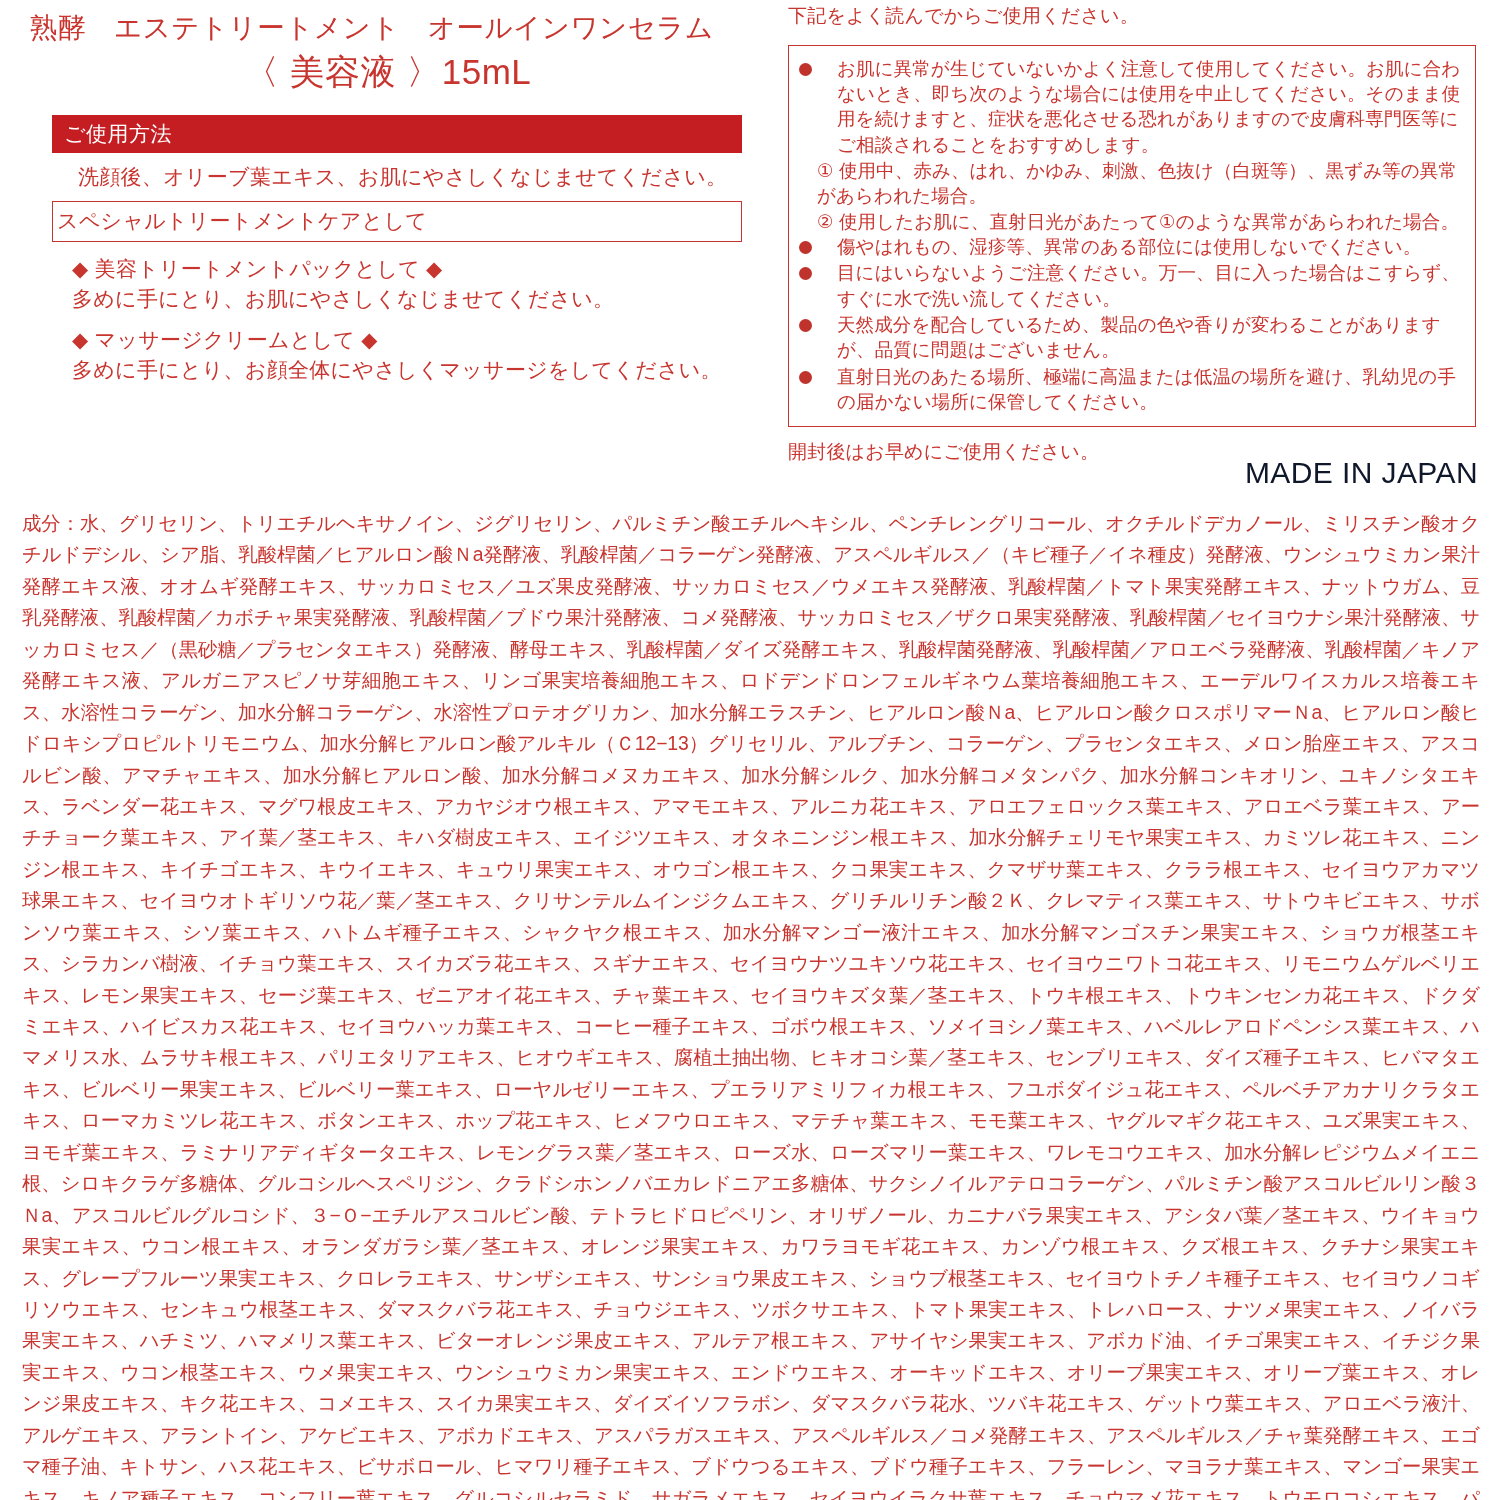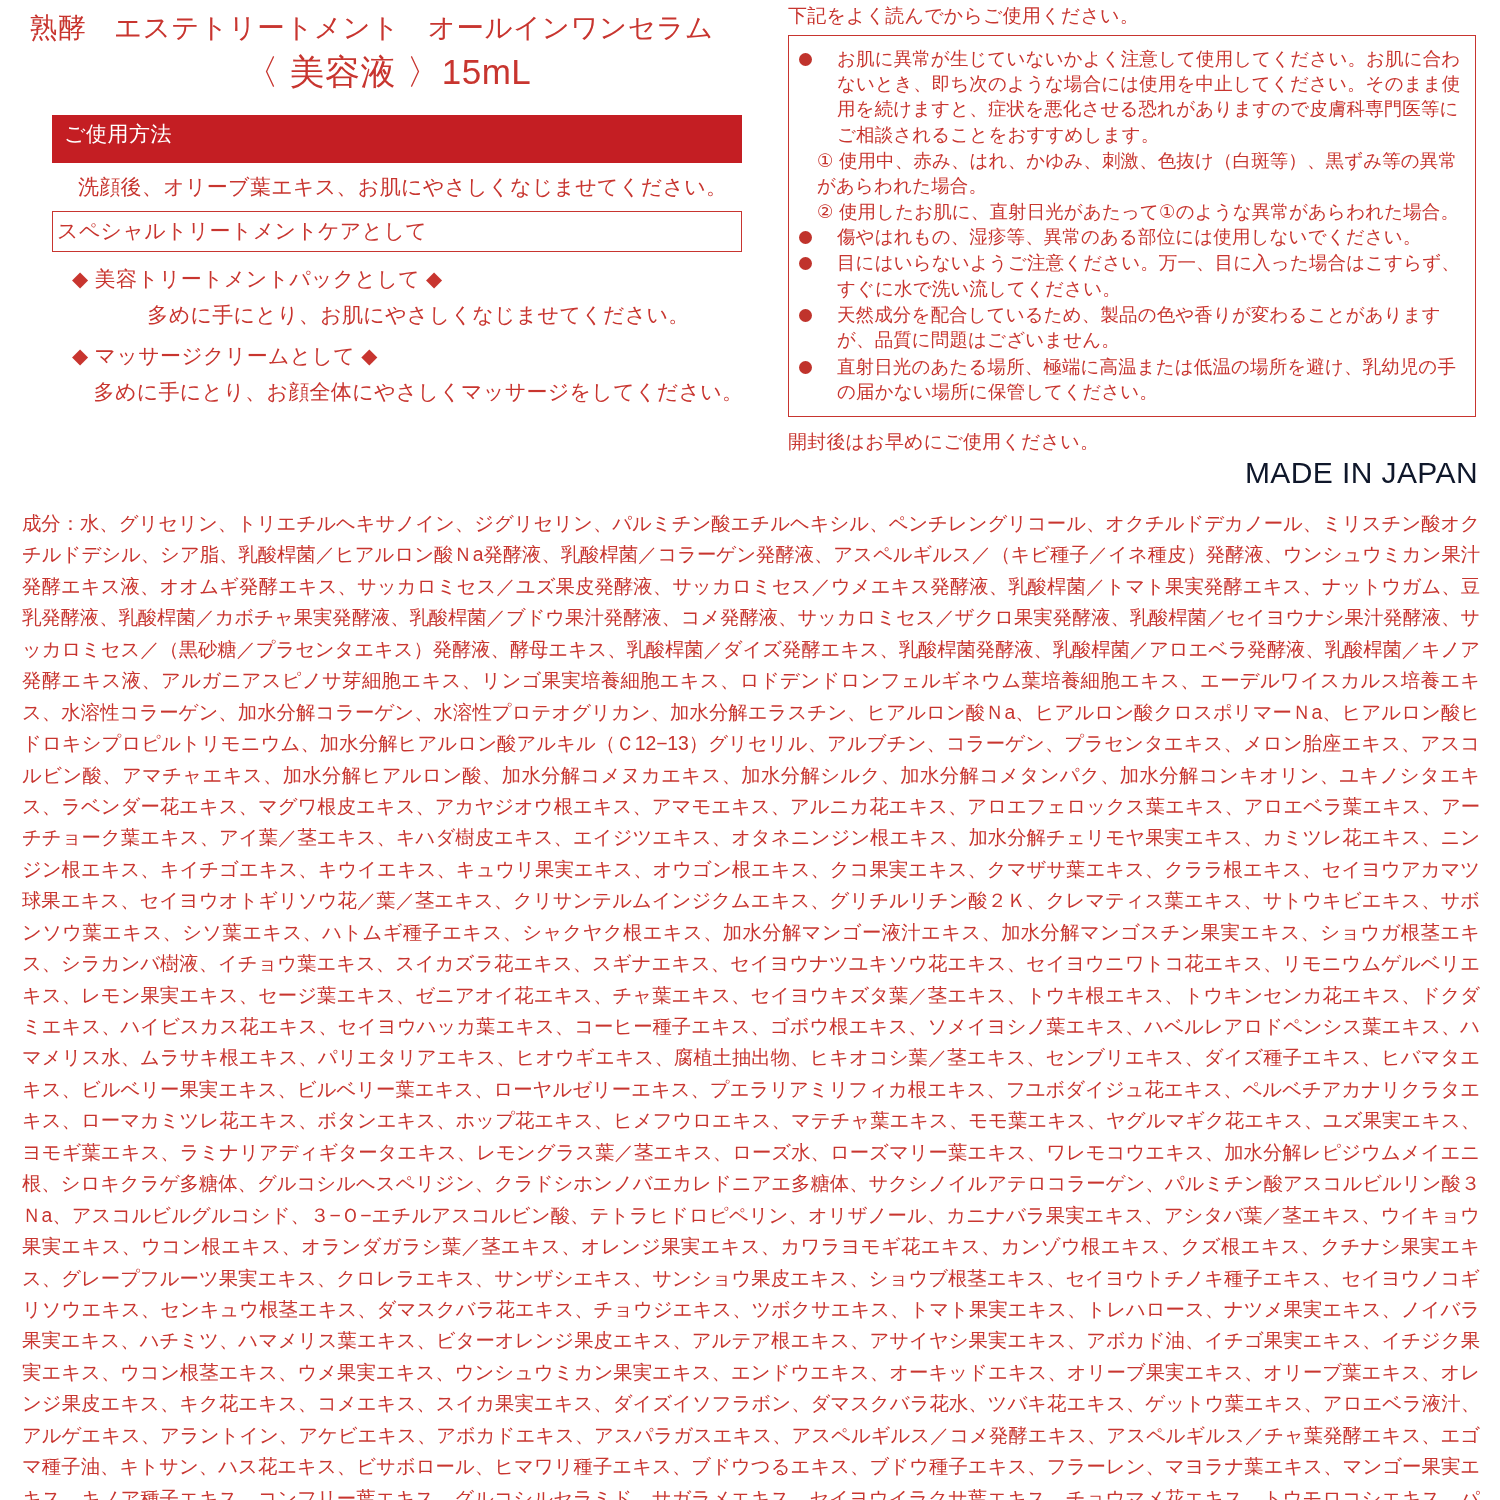--- a/index.html
+++ b/index.html
@@ -53,21 +53,21 @@
   }
 
   .usage-bar {
     margin-top: 18px;
     margin-left: 22px;
     width: 690px;
     background: #c41e23;
     color: #ffffff;
     font-size: 21px;
     line-height: 1.0;
-    padding: 8px 0 19px 12px;
+    padding: 8px 0 9px 12px;
     box-sizing: border-box;
     letter-spacing: 0.5px;
   }
   .usage-text {
     margin-top: 10px;
     margin-left: 48px;
     font-size: 21px;
     letter-spacing: 0.3px;
     line-height: 1.3;
   }
@@ -83,37 +83,36 @@
     line-height: 1.15;
   }
   .bullet-line {
     margin-top: 14px;
     margin-left: 42px;
     font-size: 21px;
     letter-spacing: 0.3px;
     line-height: 1.25;
   }
   .bullet-line.sub {
-    margin-top: 10px;
+    margin-top: 4px;
     margin-left: 42px;
-    text-align: center;
   }
 
   
   .right-col {
     position: absolute;
     left: 788px;
     top: 4px;
     width: 690px;
   }
   .read-first {
     font-size: 19px;
     letter-spacing: 0.2px;
     line-height: 1.3;
-    margin-bottom: 6px;
+    margin-bottom: 16px;
   }
   .warn-box {
     border: 1.8px solid #c8352f;
     box-sizing: border-box;
     width: 688px;
     padding: 10px 10px 10px 10px;
   }
   .warn-item {
     display: flex;
     align-items: flex-start;

